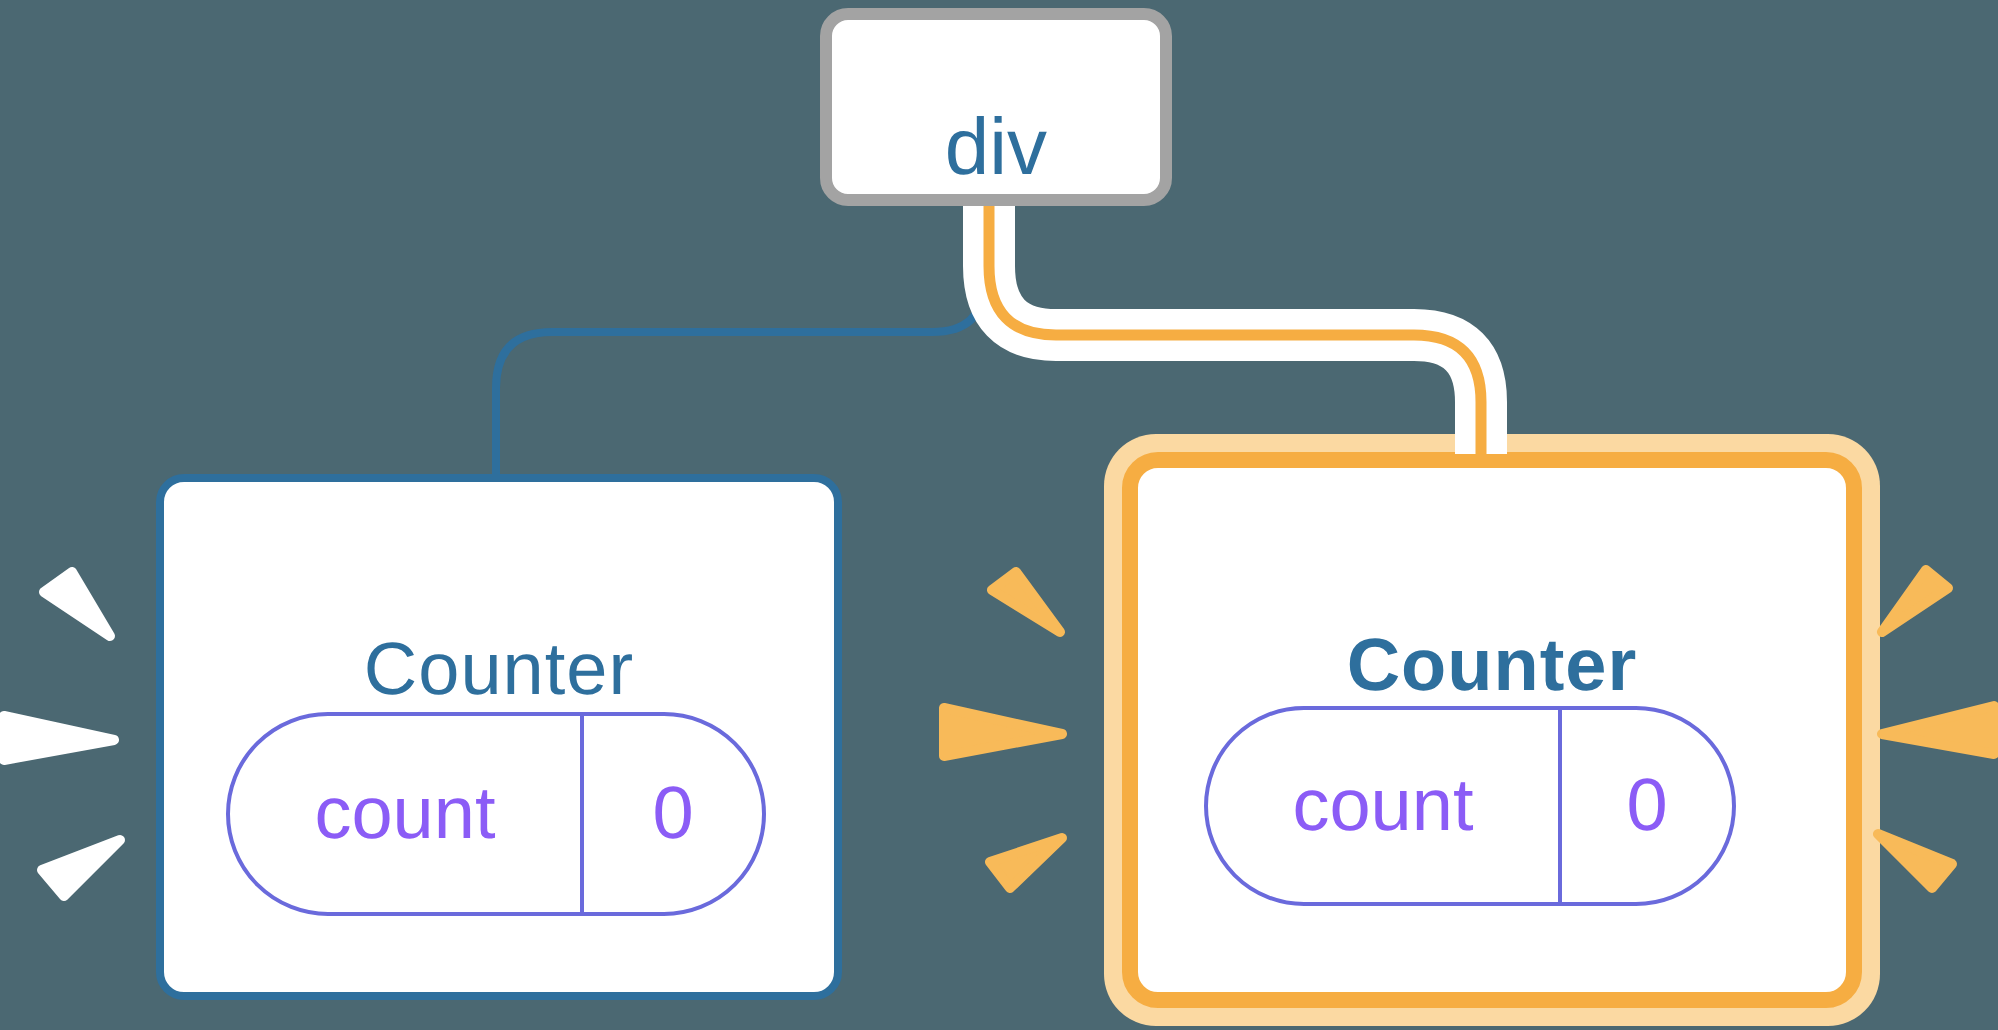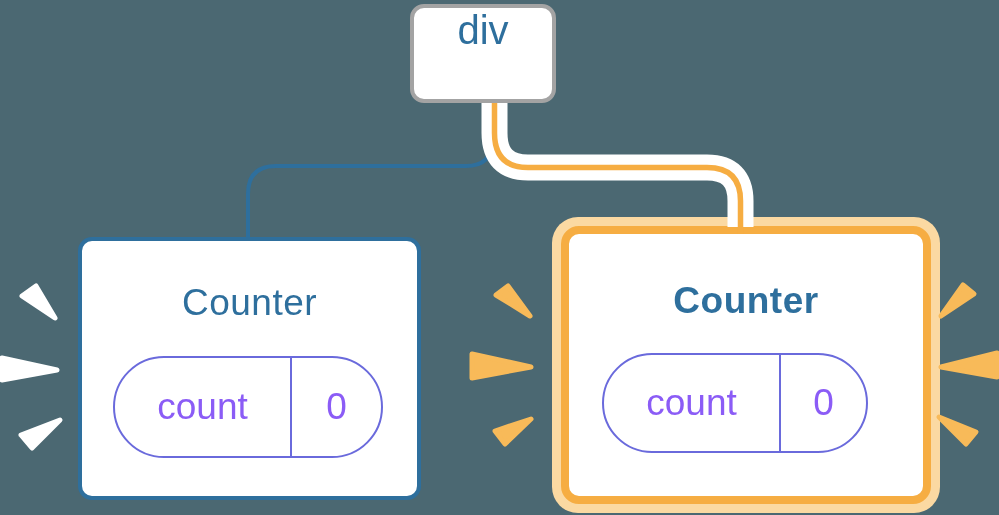--- a/index.html
+++ b/index.html
@@ -2,40 +2,40 @@
 <html><head>
 <meta charset="utf-8">
 <style>
   html,body{margin:0;padding:0;background:#4B6872;}
   .canvas{
     position:relative;width:999px;height:515px;background:#4B6872;
     overflow:hidden;font-family:"Liberation Sans",sans-serif;
   }
   .node{position:absolute;background:#fff;box-sizing:border-box;}
   .node-div{
-    left:410px;top:4px;width:146px;height:99px;
-    border:4px solid #a3a3a3;border-radius:14px;
-    display:flex;align-items:flex-start;justify-content:center;
+    left:410px;top:4px;width:176px;height:99px;
+    border:6px solid #a3a3a3;border-radius:14px;
+    display:flex;align-items:flex-end;justify-content:center;
     font-size:40px;font-weight:500;color:#2E6F9D;z-index:2;
   }
   .node-counter-left{
     left:78px;top:237px;width:343px;height:263px;
     border:4px solid #2E6F9D;border-radius:14px;z-index:2;
   }
   .node-counter-right-outer{
     position:absolute;left:552px;top:217px;width:388px;height:296px;
     background:#FBD9A2;border-radius:26px;z-index:2;
   }
   .node-counter-right-inner{
     position:absolute;left:9px;top:9px;right:9px;bottom:9px;
     border:8px solid #F6AD42;border-radius:18px;background:#fff;
   }
   .counter-title{
     position:absolute;left:0;width:100%;text-align:center;
-    font-size:37px;line-height:40px;color:#2E6F9D;letter-spacing:0.5px;
+    font-size:37px;line-height:40px;color:#2E6F9D;letter-spacing:0.5px;margin-top:32px;
   }
   .title-left{top:42px;font-weight:500;}
   .title-right{top:64px;font-weight:800;}
   .state-pill{
     position:absolute;box-sizing:border-box;background:#fff;
     border:2.5px solid #6A6ADC;border-radius:52px;
     display:flex;align-items:stretch;overflow:hidden;
     color:#8b5cf6;font-size:37px;
   }
   .pill-left-box{left:31px;top:115px;width:270px;height:102px;}

